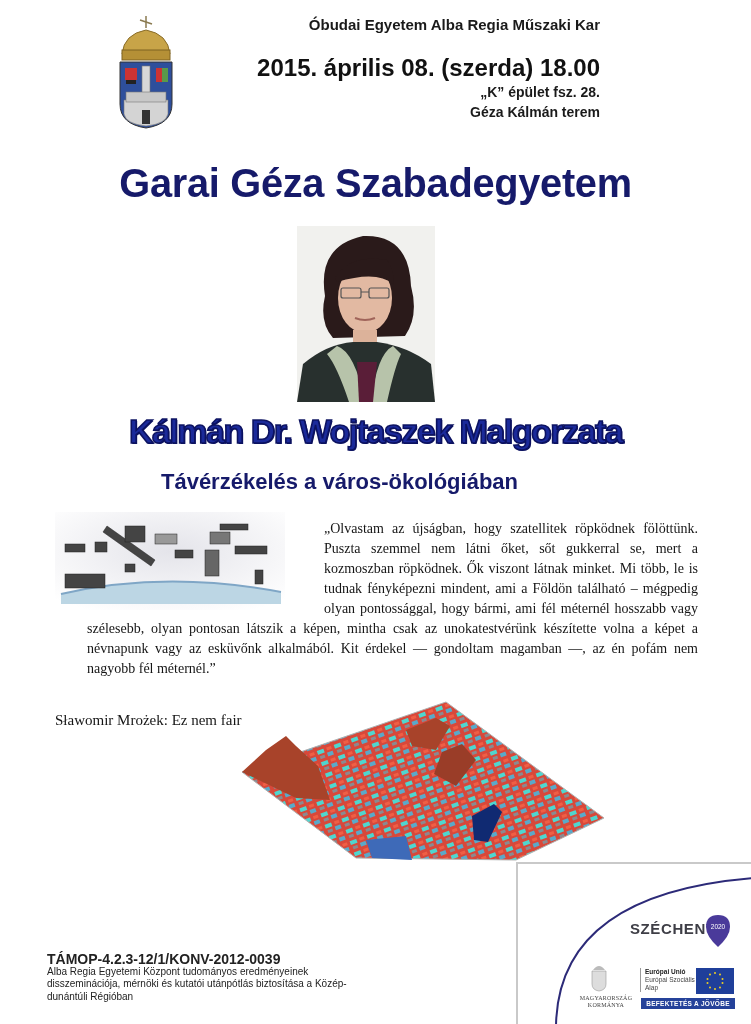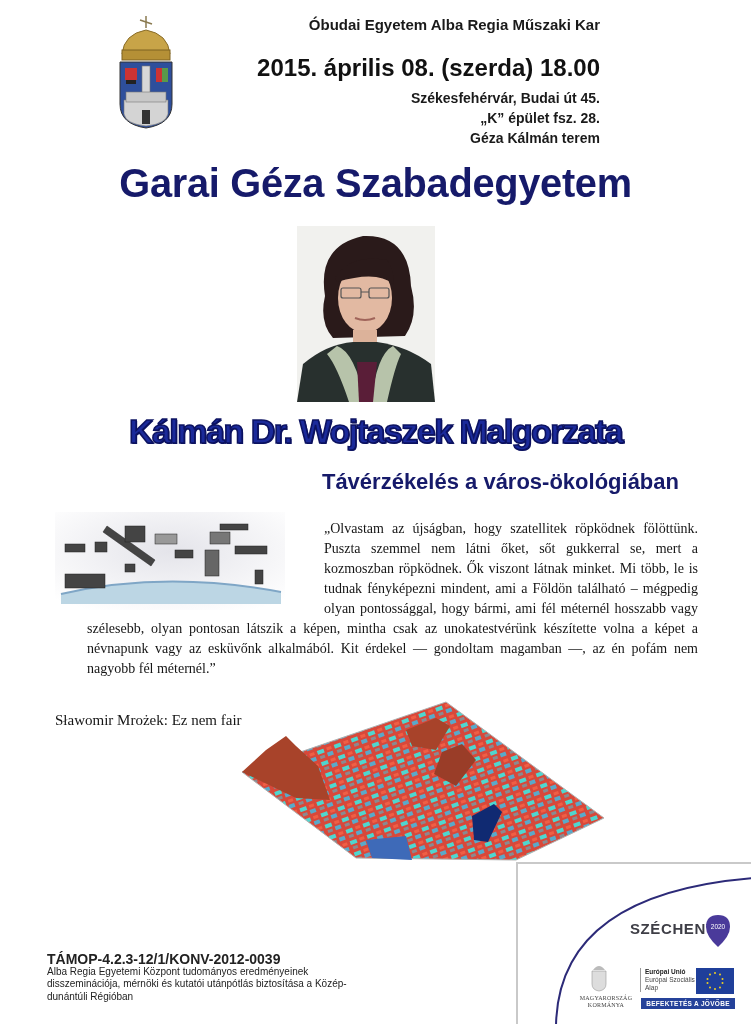--- a/index.html
+++ b/index.html
@@ -25,21 +25,21 @@
     .portrait { position: absolute; left: 297px; top: 226px; width: 138px; height: 176px; overflow: hidden; background: #f2f2ef; }
 
     .speaker-name {
       position: absolute; left: 0; width: 751px; top: 412px; text-align: center;
       font-weight: bold; font-size: 34px; line-height: 38px; color: #1b2a9a;
       letter-spacing: -1.5px;
       -webkit-text-stroke: 1.6px #0c1260;
       text-shadow: 1px 1px 0 #0c1260;
     }
     .lecture-title {
-      position: absolute; left: 0; width: 679px; top: 468px; text-align: right;
+      position: absolute; left: 0; width: 679px; top: 468px; text-align: center;
       font-weight: bold; font-size: 22px; line-height: 28px; color: #161a6a;
     }
 
     .sat-img { position: absolute; left: 55px; top: 512px; width: 230px; height: 98px; }
 
     .quote {
       position: absolute; left: 55px; top: 519px; width: 611px;
       font-family: "Liberation Serif", serif; font-size: 14px; line-height: 20px;
       text-align: justify; color: #151515; margin-left: 32px;
     }
@@ -83,21 +83,20 @@
     <rect x="46" y="54" width="6" height="14" fill="#5a9a4a"></rect>
   <rect x="26" y="52" width="8" height="30" fill="#d8d8d8" stroke="#777" stroke-width="0.6"></rect>
   <path d="M8 86 L52 86 L52 100 Q50 110 30 112 Q10 110 8 100 Z" fill="#d4d4d4" stroke="#777" stroke-width="0.6"></path>
   <rect x="10" y="78" width="40" height="10" fill="#c8c8c8" stroke="#777" stroke-width="0.6"></rect>
   <rect x="26" y="96" width="8" height="14" fill="#333"></rect>
 </svg>
 
 <div class="header-block">
   <div class="org">Óbudai Egyetem Alba Regia Műszaki Kar</div>
   <div class="datetime">2015. április 08. (szerda) 18.00</div>
-  <div class="addr addr1">Székesfehérvár, Budai út 45.</div>
   <div class="addr">„K” épület fsz. 28.</div>
   <div class="addr">Géza Kálmán terem</div>
 </div>
 
 <div class="series-title">Garai Géza Szabadegyetem</div>
 
 <svg class="portrait" viewBox="0 0 138 176" width="138" height="176">
   <rect width="138" height="176" fill="#f1f1ee"></rect>
   <path d="M28 70 Q20 20 66 10 Q112 8 114 60 Q122 90 108 110 L36 112 Q22 96 28 70 Z" fill="#2a1a1a"></path>
   <ellipse cx="68" cy="72" rx="27" ry="35" fill="#e2b9a2"></ellipse>

